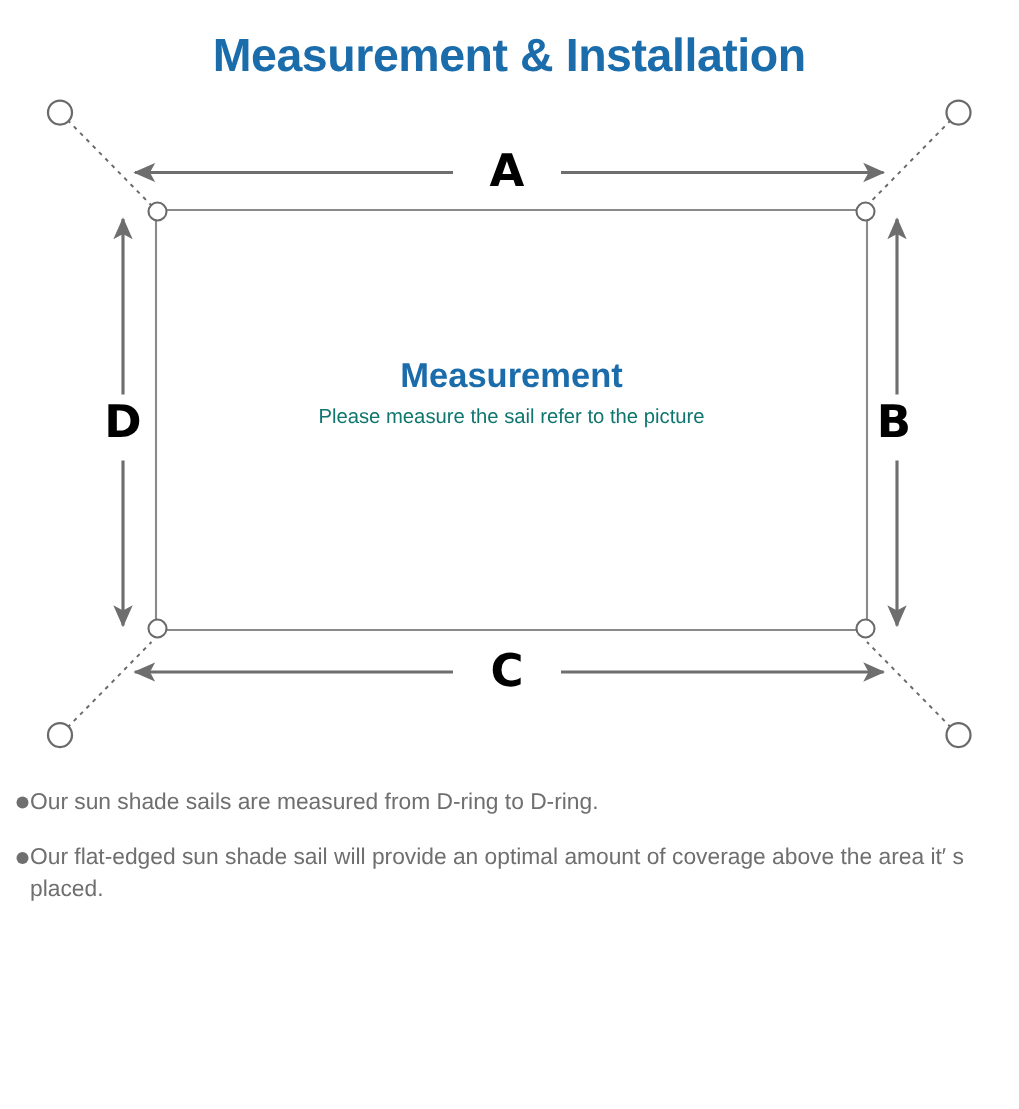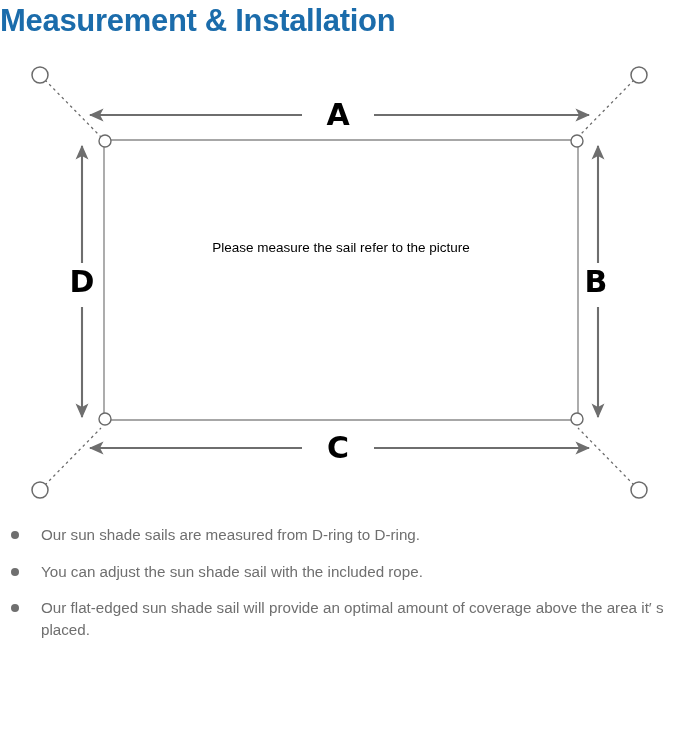--- a/index.html
+++ b/index.html
@@ -16,27 +16,27 @@
     font-family: "Liberation Sans", "DejaVu Sans", sans-serif;
     -webkit-font-smoothing: antialiased;
   }
 
   
   #page-title {
     position: absolute;
     left: 0;
     top: 0;
     width: 679px;
-    text-align: left;
+    text-align: center;
     font-size: 31px;
     font-weight: bold;
     color: #1b6cab;
     letter-spacing: -0.3px;
     line-height: 38px;
-    padding-top: 2px;
+    padding-top: 18px;
     white-space: nowrap;
   }
 
   
   #diagram-area {
     position: absolute;
     left: 0;
     top: 45px;
     width: 679px;
     height: 475px;
@@ -58,21 +58,21 @@
   }
   #sail-center-title {
     font-size: 23px;
     font-weight: bold;
     color: #1b6cab;
     line-height: 30px;
     white-space: nowrap;
   }
   #sail-center-sub {
     font-size: 13.5px;
-    color: #000000;
+    color: #0f766e;
     line-height: 22px;
     margin-top: 2px;
     white-space: nowrap;
     text-align: center;
   }
 
   
   .dim-letter {
     position: absolute;
     font-family: "DejaVu Sans", "Liberation Sans", sans-serif;
@@ -90,21 +90,21 @@
 
   
   #notes-list {
     position: absolute;
     left: 0;
     top: 524px;
     width: 679px;
   }
   .note-item {
     position: relative;
-    padding-left: 41px;
+    padding-left: 20px;
     margin-bottom: 15px;
     color: #6f6f6f;
     font-size: 15.2px;
     line-height: 21.5px;
     padding-right: 8px;
   }
   .note-item:last-child { margin-bottom: 12px; }
   .note-bullet {
     position: absolute;
     left: 11px;
@@ -165,35 +165,32 @@
 
       <line x1="82" y1="218" x2="82" y2="101" marker-end="url(#arrow-end)"></line>
       <line x1="82" y1="262" x2="82" y2="372" marker-end="url(#arrow-end)"></line>
 
       <line x1="598" y1="218" x2="598" y2="101" marker-end="url(#arrow-end)"></line>
       <line x1="598" y1="262" x2="598" y2="372" marker-end="url(#arrow-end)"></line>
     </g>
   </svg>
 
   <div id="sail-center-text">
+    <div id="sail-center-title">Measurement</div>
     <div id="sail-center-sub">Please measure the sail refer to the picture</div>
   </div>
 
   <div class="dim-letter" id="dim-label-a">A</div>
   <div class="dim-letter" id="dim-label-b">B</div>
   <div class="dim-letter" id="dim-label-c">C</div>
   <div class="dim-letter" id="dim-label-d">D</div>
 </div>
 
 <div id="notes-list">
   <div class="note-item">
     <span class="note-bullet"></span>
     <span>Our sun shade sails are measured from D-ring to D-ring.</span>
   </div>
   <div class="note-item">
     <span class="note-bullet"></span>
-    <span>You can adjust the sun shade sail with the included rope.</span>
-  </div>
-  <div class="note-item">
-    <span class="note-bullet"></span>
     <span>Our flat-edged sun shade sail will provide an optimal amount of coverage above the area it′ s placed.</span>
   </div>
 </div>
 
 </body></html>

